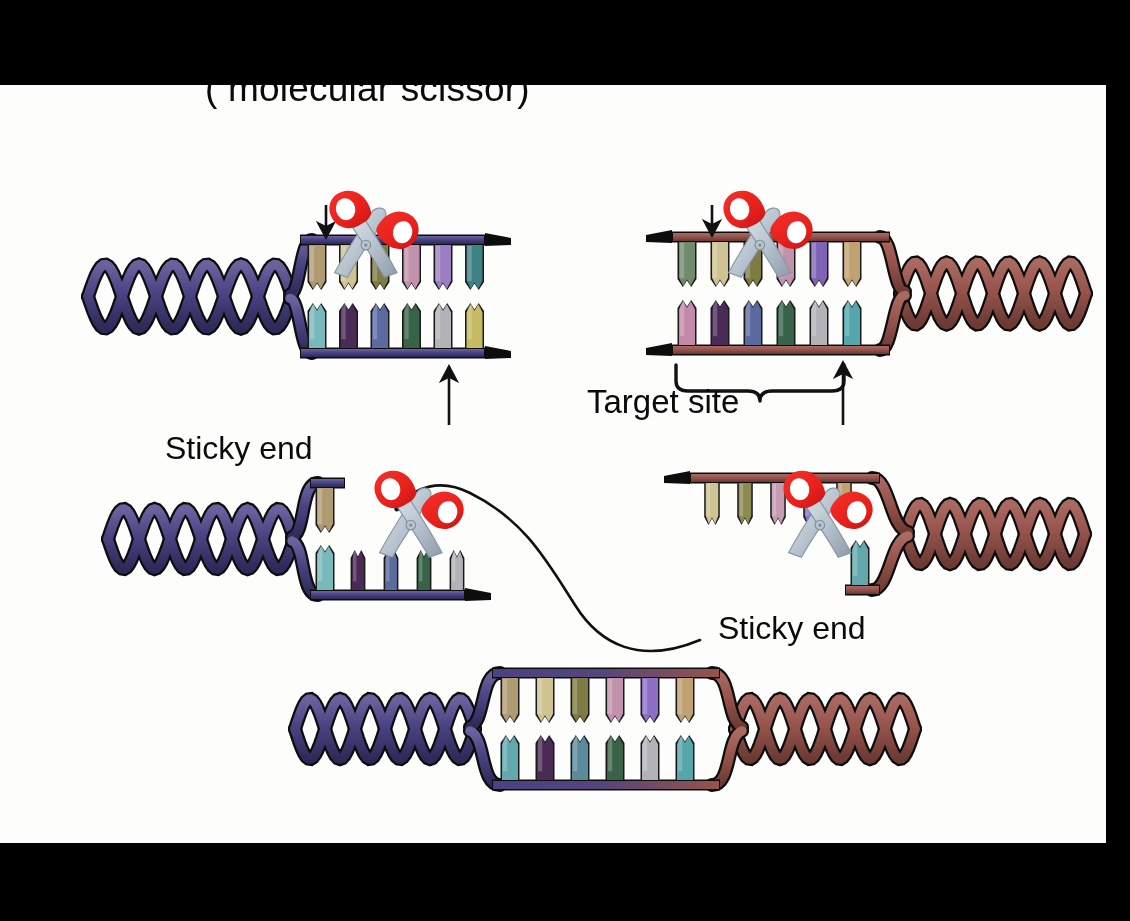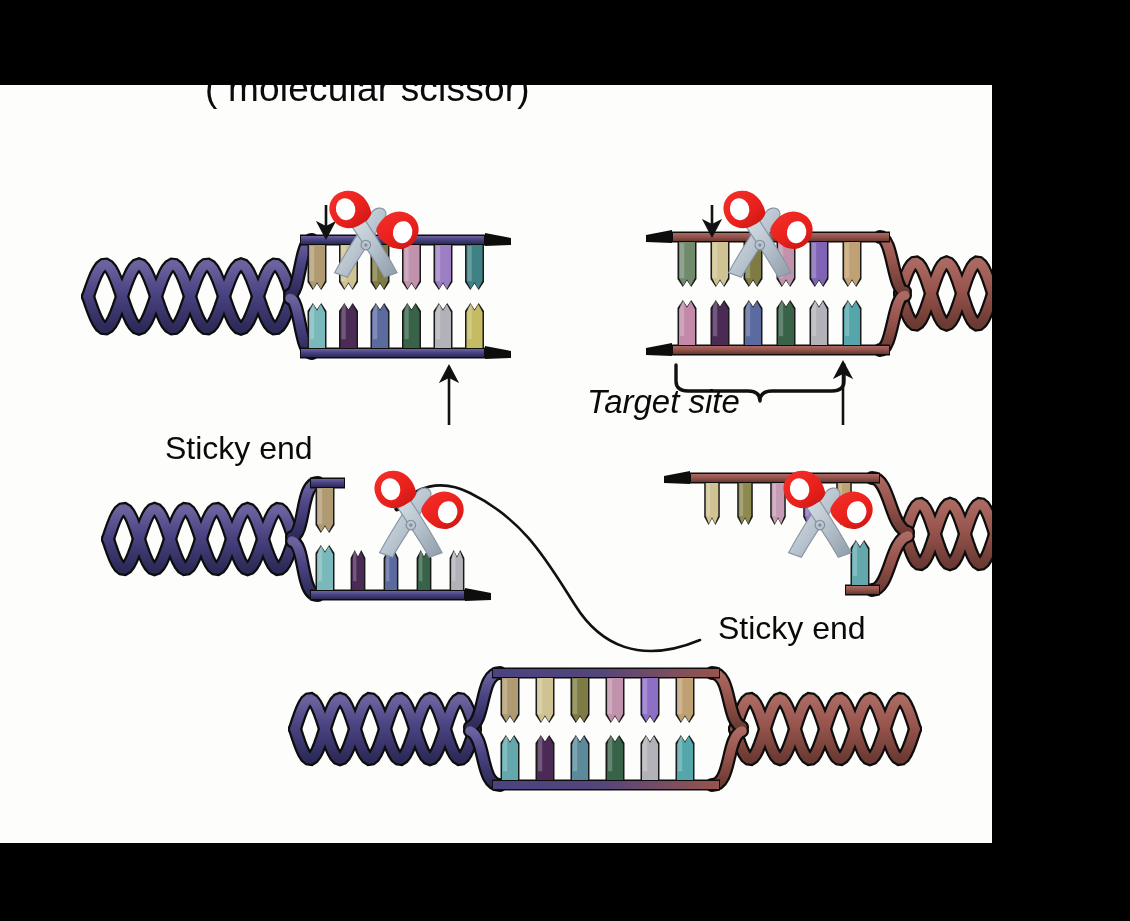--- a/index.html
+++ b/index.html
@@ -5,30 +5,30 @@
 <style>
   html,body{margin:0;padding:0;background:#000;}
   body{
     font-family:"Liberation Sans", sans-serif;
     width:1130px;height:921px;overflow:hidden;position:relative;
   }
   #stage{position:absolute;left:0;top:0;width:1130px;height:921px;background:#000;}
   .bar{position:absolute;left:0;width:1130px;background:#000;}
   #bar-top{top:0;height:85px;}
   #bar-bottom{top:843px;height:78px;}
-  #canvasWrap{position:absolute;left:0;top:85px;width:992px;height:758px;background:#fdfdfc;overflow:hidden;}
+  #canvasWrap{position:absolute;left:0;top:85px;width:1106px;height:758px;background:#fdfdfc;overflow:hidden;}
   svg{display:block;}
   .lbl{
     position:absolute;color:#0a0a0a;white-space:nowrap;
     font-family:"Liberation Sans", sans-serif;font-weight:400;
   }
   #title-text{
     left:205px;top:-17px;font-size:37px;letter-spacing:.2px;
   }
-  #target-site-label{left:587px;top:298px;font-size:33px;font-style:italic;}
+  #target-site-label{left:587px;top:298px;font-size:33px;}
   #sticky-left-label{left:165px;top:345px;font-size:32px;}
   #sticky-right-label{left:718px;top:525px;font-size:32px;}
 </style>
 </head>
 <body>
 
 <div id="stage">
 
   <div class="bar" id="bar-top"></div>
   <div class="bar" id="bar-bottom"></div>

